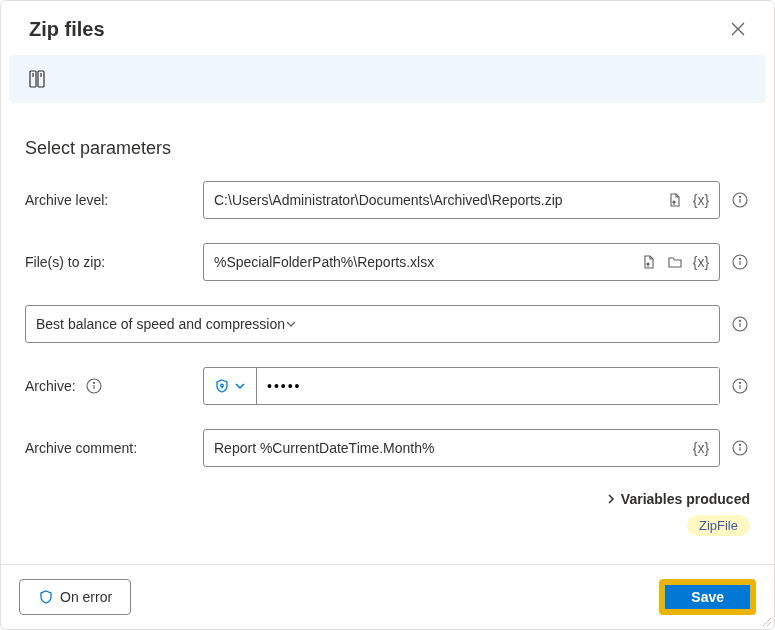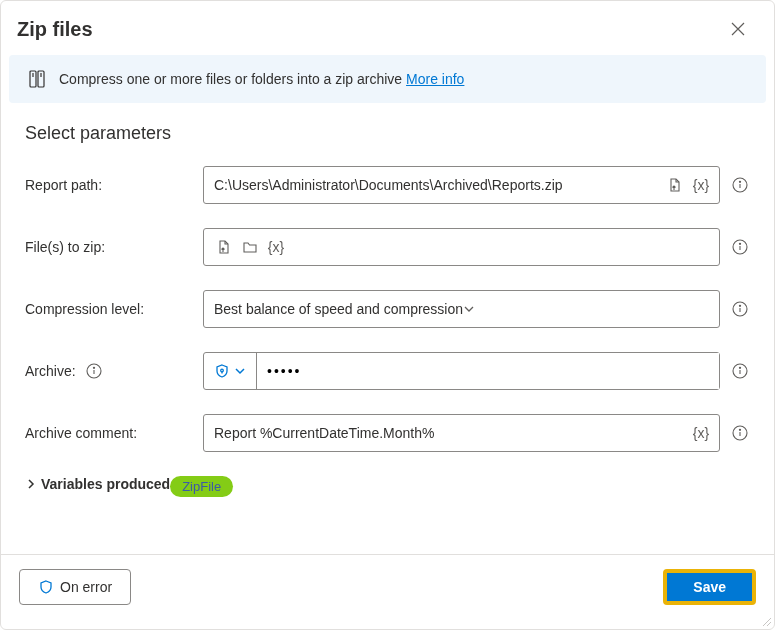--- a/index.html
+++ b/index.html
@@ -12,21 +12,21 @@
   height: 630px;
   overflow: hidden;
   border: 1px solid #e1dfdd;
   border-radius: 6px;
   position: relative;
 }
 .header {
   display: flex;
   align-items: center;
   justify-content: space-between;
-  padding: 16px 24px 14px 16px;
+  padding: 16px 24px 14px 28px;
 }
 .header h1 {
   font-size: 20px;
   font-weight: 600;
   color: #323130;
 }
 .close-btn {
   width: 24px; height: 24px;
   display: flex; align-items: center; justify-content: center;
   cursor: pointer; color: #605e5c;
@@ -44,20 +44,21 @@
 }
 .banner a { color: #0078d4; text-decoration: underline; cursor: pointer; }
 .content {
   padding: 20px 24px 0 24px;
 }
 .section-title {
   font-size: 18px;
   font-weight: 400;
   color: #323130;
   margin-bottom: 22px;
+  margin-top: 15px;
 }
 .form-row {
   display: flex;
   align-items: center;
   margin-bottom: 24px;
 }
 .form-label {
   width: 178px;
   font-size: 14px;
   color: #323130;
@@ -140,43 +141,44 @@
 .password-input {
   flex: 1;
   border: none;
   outline: none;
   font-size: 14px;
   padding: 0 10px;
   letter-spacing: 2px;
 }
 .vars-row {
   display: flex;
-  align-items: flex-start;
-  gap: 0;
+  align-items: flex-end;
+  gap: 8px;
   margin-top: 4px;
+  flex-direction: column;
 }
 .vars-toggle {
   display: flex;
   align-items: center;
   gap: 4px;
   font-weight: 600;
   cursor: pointer;
   font-size: 14px;
 }
 .chip {
-  background: #84cc16;
+  background: #fef9c3;
   color: #3b5ba5;
   border-radius: 12px;
   padding: 3px 12px;
   font-size: 13px;
   cursor: pointer;
 }
 .footer {
   position: absolute;
-  bottom: 10px; left: 0; right: 0;
+  bottom: 0; left: 0; right: 0;
   border-top: 1px solid #e1dfdd;
   padding: 14px 18px;
   display: flex;
   align-items: center;
   justify-content: space-between;
 }
 .btn {
   height: 36px;
   padding: 0 18px;
   border-radius: 4px;
@@ -187,21 +189,21 @@
   align-items: center;
   gap: 6px;
 }
 .btn-outline {
   background: #fff;
   border: 1px solid #8a8886;
   color: #323130;
 }
 .btn-primary {
   background: #0078d4;
-  border: 4px solid #eab308;
+  border: 6px solid #eab308;
   color: #fff;
   font-weight: 600;
   padding: 0 26px;
 }
 .footer-right { display: flex; gap: 10px; }
 .var-token {
   font-family: inherit;
   color: #605e5c;
 }
 .resize-handle {
@@ -223,31 +225,27 @@
   </div>
 </div>
 
 <div class="banner">
   <svg width="20" height="20" viewBox="0 0 20 20" fill="none" stroke="#323130" stroke-width="1.2">
     <rect x="3" y="2" width="6" height="16" rx="1"></rect>
     <rect x="11" y="2" width="6" height="16" rx="1"></rect>
     <line x1="6" y1="4" x2="6" y2="8"></line>
     <line x1="14" y1="4" x2="14" y2="8"></line>
   </svg>
-  <span>
-    <span>Compress one or more files or folders into a zip archive</span>
-    <a>More info</a>
-  </span>
 </div>
 
 <div class="content">
   <div class="section-title">Select parameters</div>
 
   <div class="form-row">
-    <div class="form-label">Report path:</div>
+    <div class="form-label">Archive level:</div>
     <div class="form-field">
       <div class="input-wrap">
         <input type="text" value="C:\Users\Administrator\Documents\Archived\Reports.zip" style="">
         <div class="input-icons">
           <div class="icon-btn">
             <svg width="16" height="16" viewBox="0 0 16 16" fill="none" stroke="currentColor" stroke-width="1.1">
                 <path d="M4 2h5l3 3v9H4z"></path>
                 <path d="M9 2v3h3"></path>
                 <path d="M7 13v-4M5.5 10.5L7 9l1.5 1.5" fill="none"></path>
               </svg>
@@ -262,20 +260,21 @@
             <circle cx="8" cy="4.8" r="0.6" fill="currentColor"></circle>
           </svg>
       </div>
     </div>
   </div>
 
   <div class="form-row">
     <div class="form-label">File(s) to zip:</div>
     <div class="form-field">
       <div class="input-wrap">
+        <input type="text" value="%SpecialFolderPath%\Reports.xlsx" style="">
         <div class="input-icons">
           <div class="icon-btn">
             <svg width="16" height="16" viewBox="0 0 16 16" fill="none" stroke="currentColor" stroke-width="1.1">
                 <path d="M4 2h5l3 3v9H4z"></path>
                 <path d="M9 2v3h3"></path>
                 <path d="M7 13v-4M5.5 10.5L7 9l1.5 1.5" fill="none"></path>
               </svg>
           </div>
           <div class="icon-btn">
             <svg width="16" height="16" viewBox="0 0 16 16" fill="none" stroke="currentColor" stroke-width="1.1">
@@ -289,21 +288,20 @@
         <svg width="16" height="16" viewBox="0 0 16 16" fill="none" stroke="currentColor" stroke-width="1.1">
             <circle cx="8" cy="8" r="7"></circle>
             <line x1="8" y1="7" x2="8" y2="11"></line>
             <circle cx="8" cy="4.8" r="0.6" fill="currentColor"></circle>
           </svg>
       </div>
     </div>
   </div>
 
   <div class="form-row">
-    <div class="form-label">Compression level:</div>
     <div class="form-field">
       <div class="select-wrap">
         <span>Best balance of speed and compression</span>
         <svg class="chev" width="12" height="12" viewBox="0 0 12 12">
             <path d="M2 4l4 4 4-4" fill="none" stroke="currentColor" stroke-width="1.3"></path>
           </svg>
       </div>
       <div class="info-icon">
         <svg width="16" height="16" viewBox="0 0 16 16" fill="none" stroke="currentColor" stroke-width="1.1">
             <circle cx="8" cy="8" r="7"></circle>

